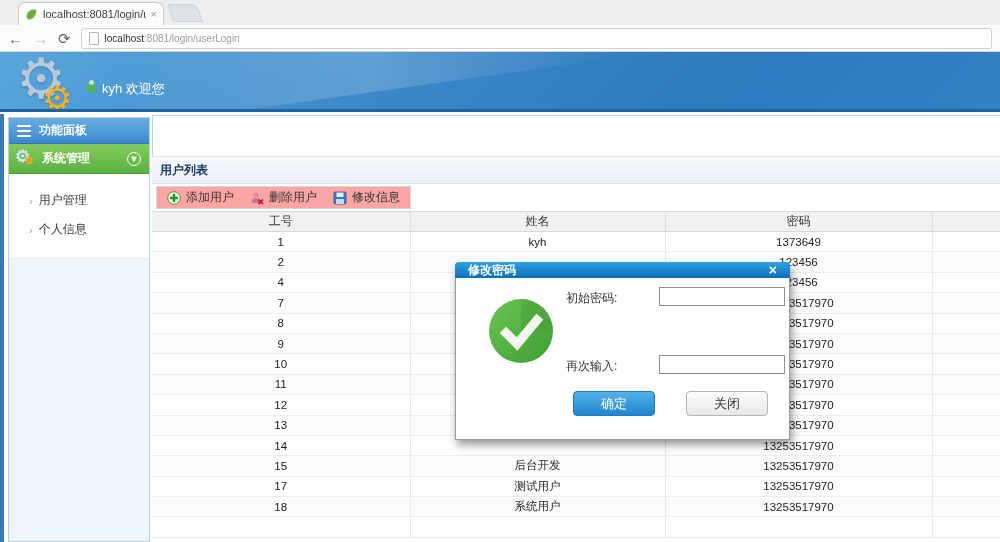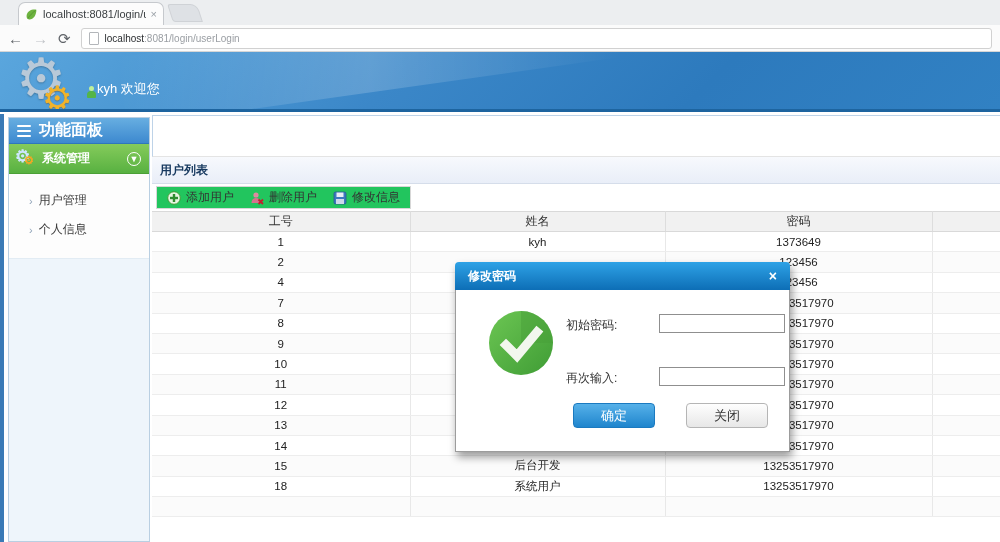--- a/index.html
+++ b/index.html
@@ -29,68 +29,68 @@
 
   
   .banner { position:absolute; left:0; top:52px; width:1000px; height:60px;
             background:linear-gradient(135deg,#5aa6dd 0%,#3b87c8 40%,#2d7abd 70%,#3181c3 100%);
             border-bottom:3px solid #1d649f; overflow:hidden; }
   .banner .shine { position:absolute; left:120px; top:-30px; width:500px; height:70px;
                    background:linear-gradient(100deg, rgba(255,255,255,0) 0%, rgba(255,255,255,.18) 50%, rgba(255,255,255,0) 100%);
                    transform:rotate(-8deg); }
   .gear-big { position:absolute; left:16px; top:-6px; font-size:56px; color:#b9c9d8; text-shadow:0 1px 2px rgba(0,0,0,.25); }
   .gear-small { position:absolute; left:42px; top:26px; font-size:34px; color:#f2b32a; text-shadow:0 1px 1px rgba(120,70,0,.4); }
-  .greet { position:absolute; left:86px; top:28px; display:flex; align-items:flex-end; }
+  .greet { position:absolute; left:86px; top:28px; display:flex; align-items:flex-start; gap:5px; }
   .greet-text { color:#fff; font-size:13px; }
 
   
   .page { position:absolute; left:0; top:112px; width:1000px; height:430px; background:#fff; }
   .left-stripe { position:absolute; left:0; top:2px; bottom:0; width:4px; background:#3a7ab6; }
 
   
   .sidebar { position:absolute; left:8px; top:5px; width:142px; bottom:0; background:#eef5fb; border:1px solid #b9cfe2; }
   .side-hdr { height:26px; background:linear-gradient(#67aee1,#3d89cf); border-bottom:1px solid #2f77ba;
-              display:flex; align-items:center; gap:8px; padding:0 8px; color:#fff; font-size:16px; font-weight:bold; }
+              display:flex; align-items:center; gap:8px; padding:0 8px; color:#fff; font-size:12px; font-weight:bold; }
   .list-ico { width:14px; height:12px; display:flex; flex-direction:column; justify-content:space-between; }
   .list-ico i { display:block; height:2px; background:#fff; border-radius:1px; }
   .side-group { height:30px; background:linear-gradient(#85cb5b,#58b141); border-bottom:1px solid #4ba036;
                 display:flex; align-items:center; padding:0 8px; gap:7px; color:#fff; font-size:12px; font-weight:bold; cursor:pointer; }
   .grp-gear { position:relative; width:18px; height:18px; }
   .grp-gear .g1 { position:absolute; left:-2px; top:-4px; font-size:17px; color:#cfe7ff; }
   .grp-gear .g2 { position:absolute; left:7px; top:4px; font-size:11px; color:#f5a623; }
   .grp-label { flex:1; }
   .chev-circle { width:14px; height:14px; border:1px solid #fff; border-radius:50%; color:#fff;
                  font-size:9px; line-height:12px; text-align:center; }
   .side-sub { background:#fdfdfd; padding:12px 0 14px 0; border-bottom:1px solid #e2ecf4; }
   .sub-item { display:flex; align-items:center; gap:6px; padding:6px 0 6px 20px; font-size:12px; color:#3c3c3c; cursor:pointer; }
   .sub-arrow { color:#8fa3b8; font-size:11px; }
 
   
   .main { position:absolute; left:152px; top:3px; right:0; bottom:0; }
   .empty-box { height:42px; background:#fff; border-top:1px solid #bed3e8; border-left:1px solid #bed3e8; border-bottom:1px solid #e4e4e4; }
   .panel-hdr { height:27px; background:linear-gradient(#f7f9fd,#e9eef8); border-bottom:1px solid #d5ddea;
                display:flex; align-items:center; padding:0 8px; font-size:12px; font-weight:bold; color:#17395f; }
   .toolbar { height:27px; background:#fff; display:flex; align-items:center; padding:0 4px; }
-  .toolbar-box { display:flex; align-items:center; gap:16px; border:1px solid #d7d7d7; background:#22c55e;
+  .toolbar-box { display:flex; align-items:center; gap:16px; border:1px solid #d7d7d7; background:#fca5a5;
                  padding:3px 10px; height:23px; }
   .tool-btn { display:flex; align-items:center; gap:5px; font-size:12px; color:#333; cursor:pointer; }
   .tool-btn svg { display:block; }
 
   table.users { width:100%; border-collapse:collapse; table-layout:fixed; }
   table.users th { height:20px; background:#f1f1f1; border-top:1px solid #d9d9d9; border-bottom:1px solid #d9d9d9;
                    border-right:1px solid #dddddd; font-size:12px; font-weight:normal; color:#333; text-align:center; }
   table.users td { height:20.4px; border-bottom:1px solid #ededed; border-right:1px solid #e8e8e8;
                    font-size:11.5px; color:#222; text-align:center; overflow:hidden; white-space:nowrap; }
   table.users tr:nth-child(even) td { background:#fbfbfb; }
   table.users th:last-child, table.users td:last-child { border-right:none; }
 
   
   .dialog { position:absolute; left:455px; top:150px; width:335px; z-index:10;
             box-shadow:2px 5px 9px rgba(0,0,0,.4); border-radius:5px 5px 0 0; }
-  .dlg-title { height:28px; background:linear-gradient(#2ea2e6,#0d6eb6); border-radius:4px 4px 0 0;
+  .dlg-title { height:16px; background:linear-gradient(#2ea2e6,#0d6eb6); border-radius:4px 4px 0 0;
                display:flex; align-items:center; padding:0 13px; color:#fff; font-size:12px; font-weight:bold; }
   .dlg-title .spacer { flex:1; }
   .dlg-x { color:#fff; font-size:14px; font-weight:bold; cursor:pointer; line-height:1; }
   .dlg-body { position:relative; height:162px; background:#fff; border:1px solid #9c9c9c; border-top:none; }
   .check-badge { position:absolute; left:32px; top:20px; width:66px; height:66px; }
   .frm-row { position:absolute; left:0; width:100%; height:20px; }
   .frm-label { position:absolute; left:110px; top:3px; font-size:12px; color:#333; }
   .frm-input { position:absolute; left:203px; top:0; width:126px; height:19px; border:1px solid #8f8f8f; background:#fff;
                font-size:12px; padding:0 3px; }
   .dlg-btns { position:absolute; left:0; top:113px; width:100%; height:26px; }
@@ -290,20 +290,26 @@
               <td>13253517970</td>
               <td></td>
             </tr>
             <tr>
               <td>15</td>
               <td>后台开发</td>
               <td>13253517970</td>
               <td></td>
             </tr>
             <tr>
+              <td>17</td>
+              <td>测试用户</td>
+              <td>13253517970</td>
+              <td></td>
+            </tr>
+            <tr>
               <td>18</td>
               <td>系统用户</td>
               <td>13253517970</td>
               <td></td>
             </tr>
             <tr>
               <td></td>
               <td></td>
               <td></td>
               <td></td>
@@ -324,21 +330,21 @@
             <linearGradient id="gg" x1="0" y1="0" x2="1" y2="1">
               <stop offset="0" stop-color="#6cc653"></stop>
                 <stop offset="1" stop-color="#3f9c35"></stop>
             </linearGradient>
           </defs>
           <circle cx="33" cy="33" r="32" fill="url(#gg)"></circle>
           <path d="M33 1 A32 32 0 0 1 65 33 L33 33 Z" fill="#479e38" opacity="0.45"></path>
           <path d="M18 35 L29 46 L49 22" stroke="#f2f7ee" stroke-width="9" fill="none" stroke-linecap="square"></path>
         </svg>
 
-        <div class="frm-row" style="top:24px">
+        <div class="frm-row" style="top:9px">
           <span class="frm-label">初始密码:</span>
           <input class="frm-input" type="text" value="" style="">
         </div>
         <div class="frm-row" style="top:77px">
           <span class="frm-label">再次输入:</span>
           <input class="frm-input" type="text" value="" style="">
         </div>
 
         <div class="dlg-btns">
           <button class="btn-ok">确定</button>

